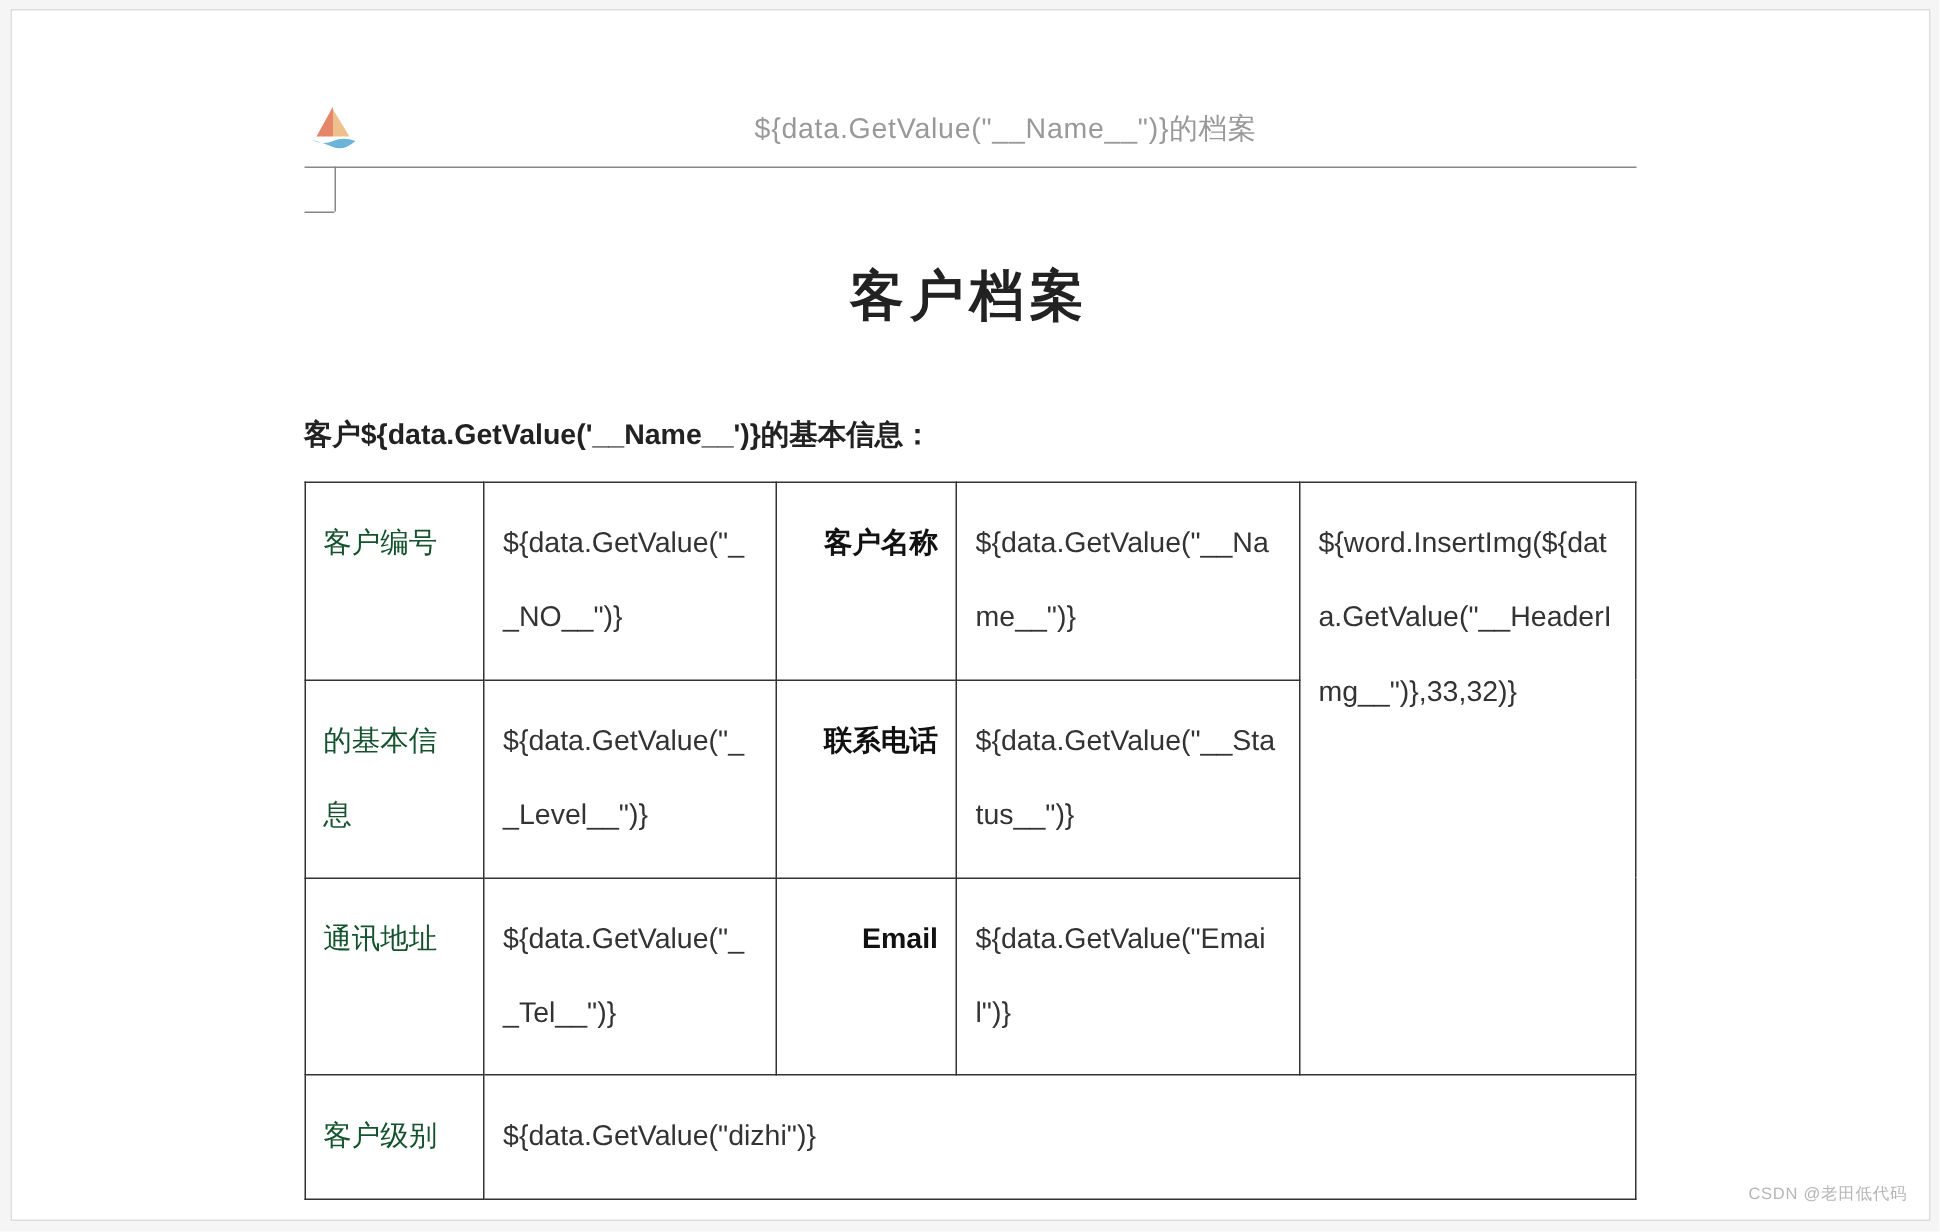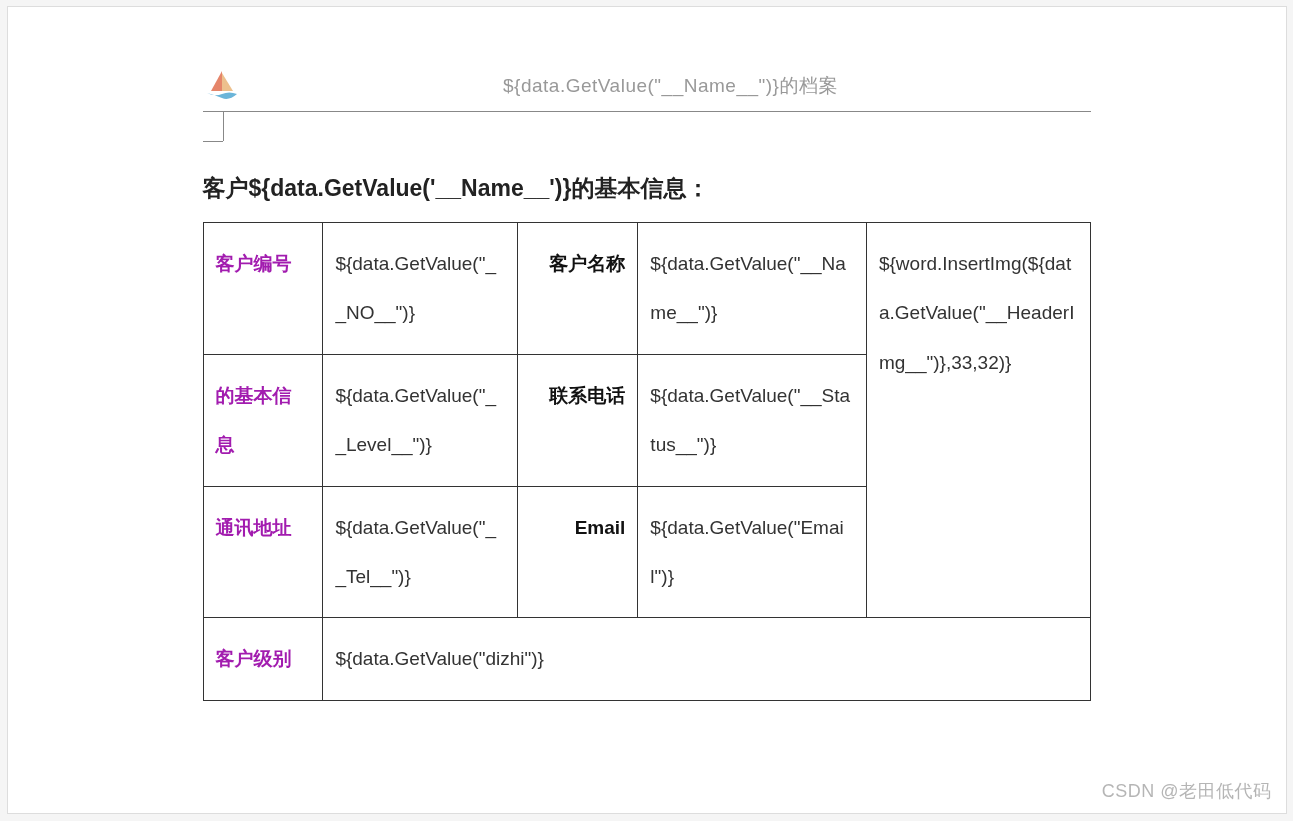--- a/index.html
+++ b/index.html
@@ -56,54 +56,54 @@
     }
     .title {
       text-align: center;
       font-size: 36px;
       font-weight: 700;
       color: #222;
       letter-spacing: 4px;
       margin-bottom: 55px;
     }
     .subtitle {
-      font-size: 23px;
+      font-size: 19px;
       font-weight: 700;
       color: #222;
       margin-bottom: 18px;
     }
     table.info {
       width: 100%;
       border-collapse: collapse;
       table-layout: fixed;
     }
     table.info td {
       border: 1.5px solid #333;
       padding: 16px 12px;
       font-size: 19px;
       color: #333;
       vertical-align: top;
       line-height: 2.6;
       word-break: break-all;
     }
     table.info td.label {
-      font-weight: 700;
-      color: #a21caf;
+      font-weight: 400;
+      color: #14532d;
       width: 118px;
     }
     table.info td.v1 { width: 192px; }
     table.info td.label2 { font-weight: 700; color: #111; width: 118px; text-align: right; }
     table.info td.v2 { width: 225px; }
     table.info td.img-col { width: 220px; line-height: 2.6; }
     .watermark {
       position: absolute;
       bottom: 10px;
       right: 14px;
       color: rgba(120,120,120,0.55);
-      font-size: 18px;
+      font-size: 11px;
       letter-spacing: 0.5px;
     }
   </style>
 </head>
 <body>
 
 <div class="page">
 
   <div class="header-row">
     <div class="logo">
@@ -115,20 +115,21 @@
     </div>
     <div class="header-text">${data.GetValue("__Name__")}的档案</div>
   </div>
 
   <div class="header-line">
     <div class="full"></div>
     <div class="vert"></div>
     <div class="partial"></div>
   </div>
 
+  <h1 class="title">客户档案</h1>
 
   <div class="subtitle">客户${data.GetValue('__Name__')}的基本信息：</div>
 
   <table class="info">
     <tbody>
         <tr>
       <td class="label">客户编号</td>
       <td class="v1">${data.GetValue("__NO__")}</td>
       <td class="label2">客户名称</td>
       <td class="v2">${data.GetValue("__Name__")}</td>

